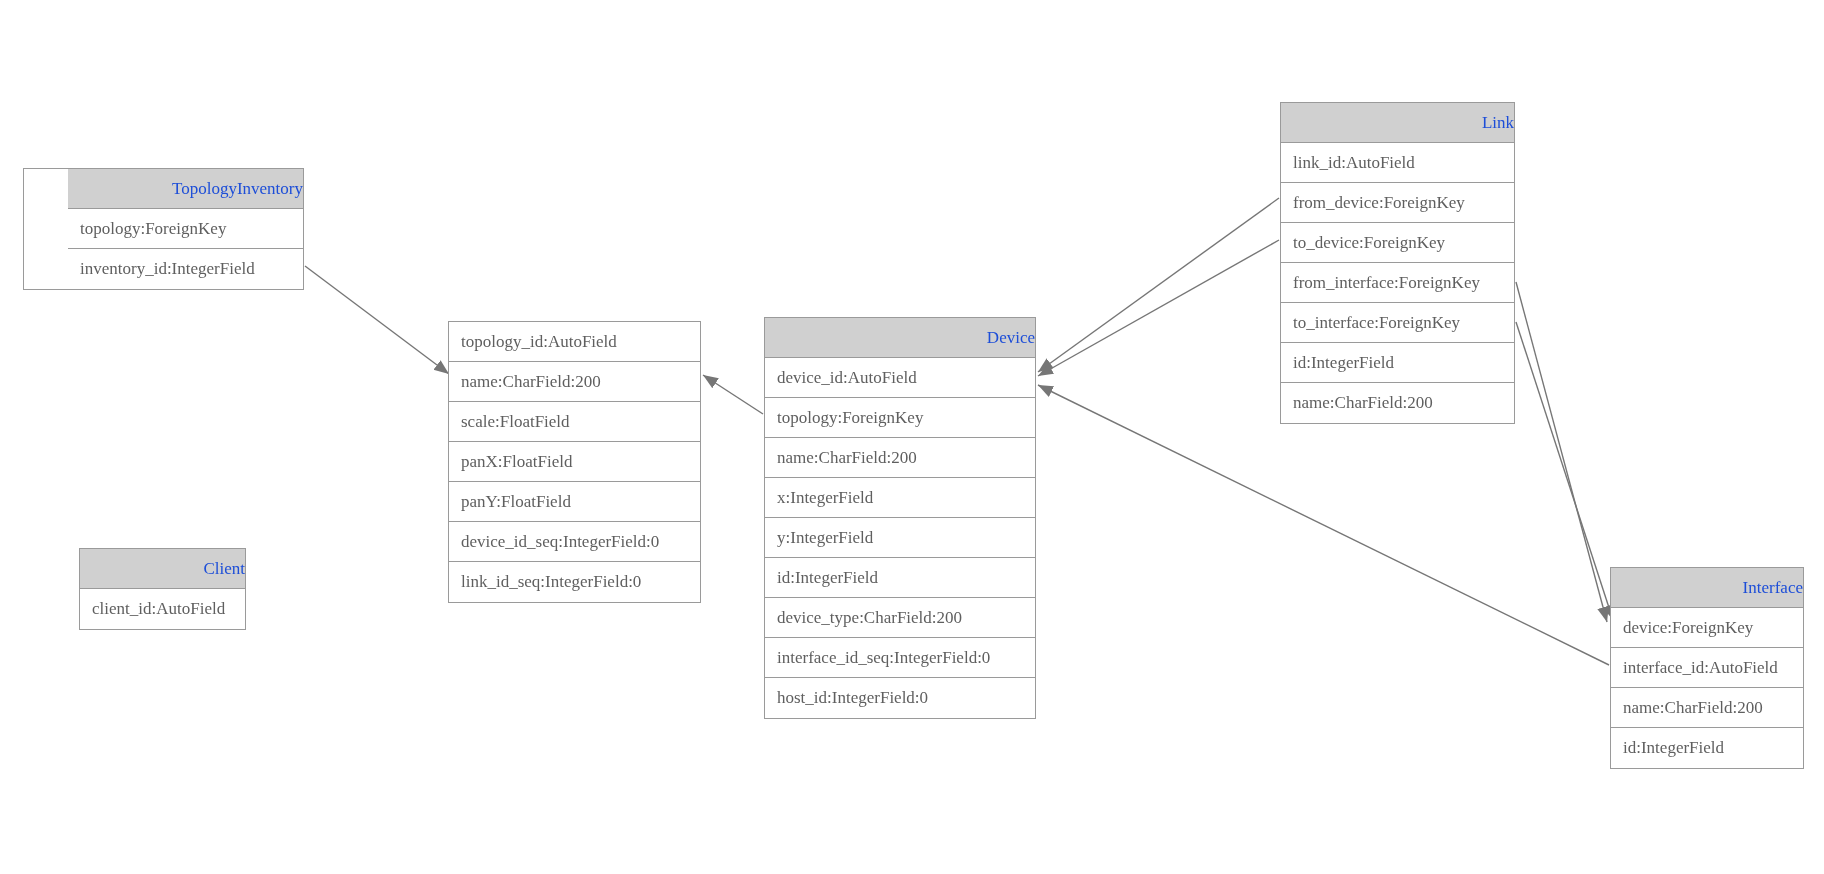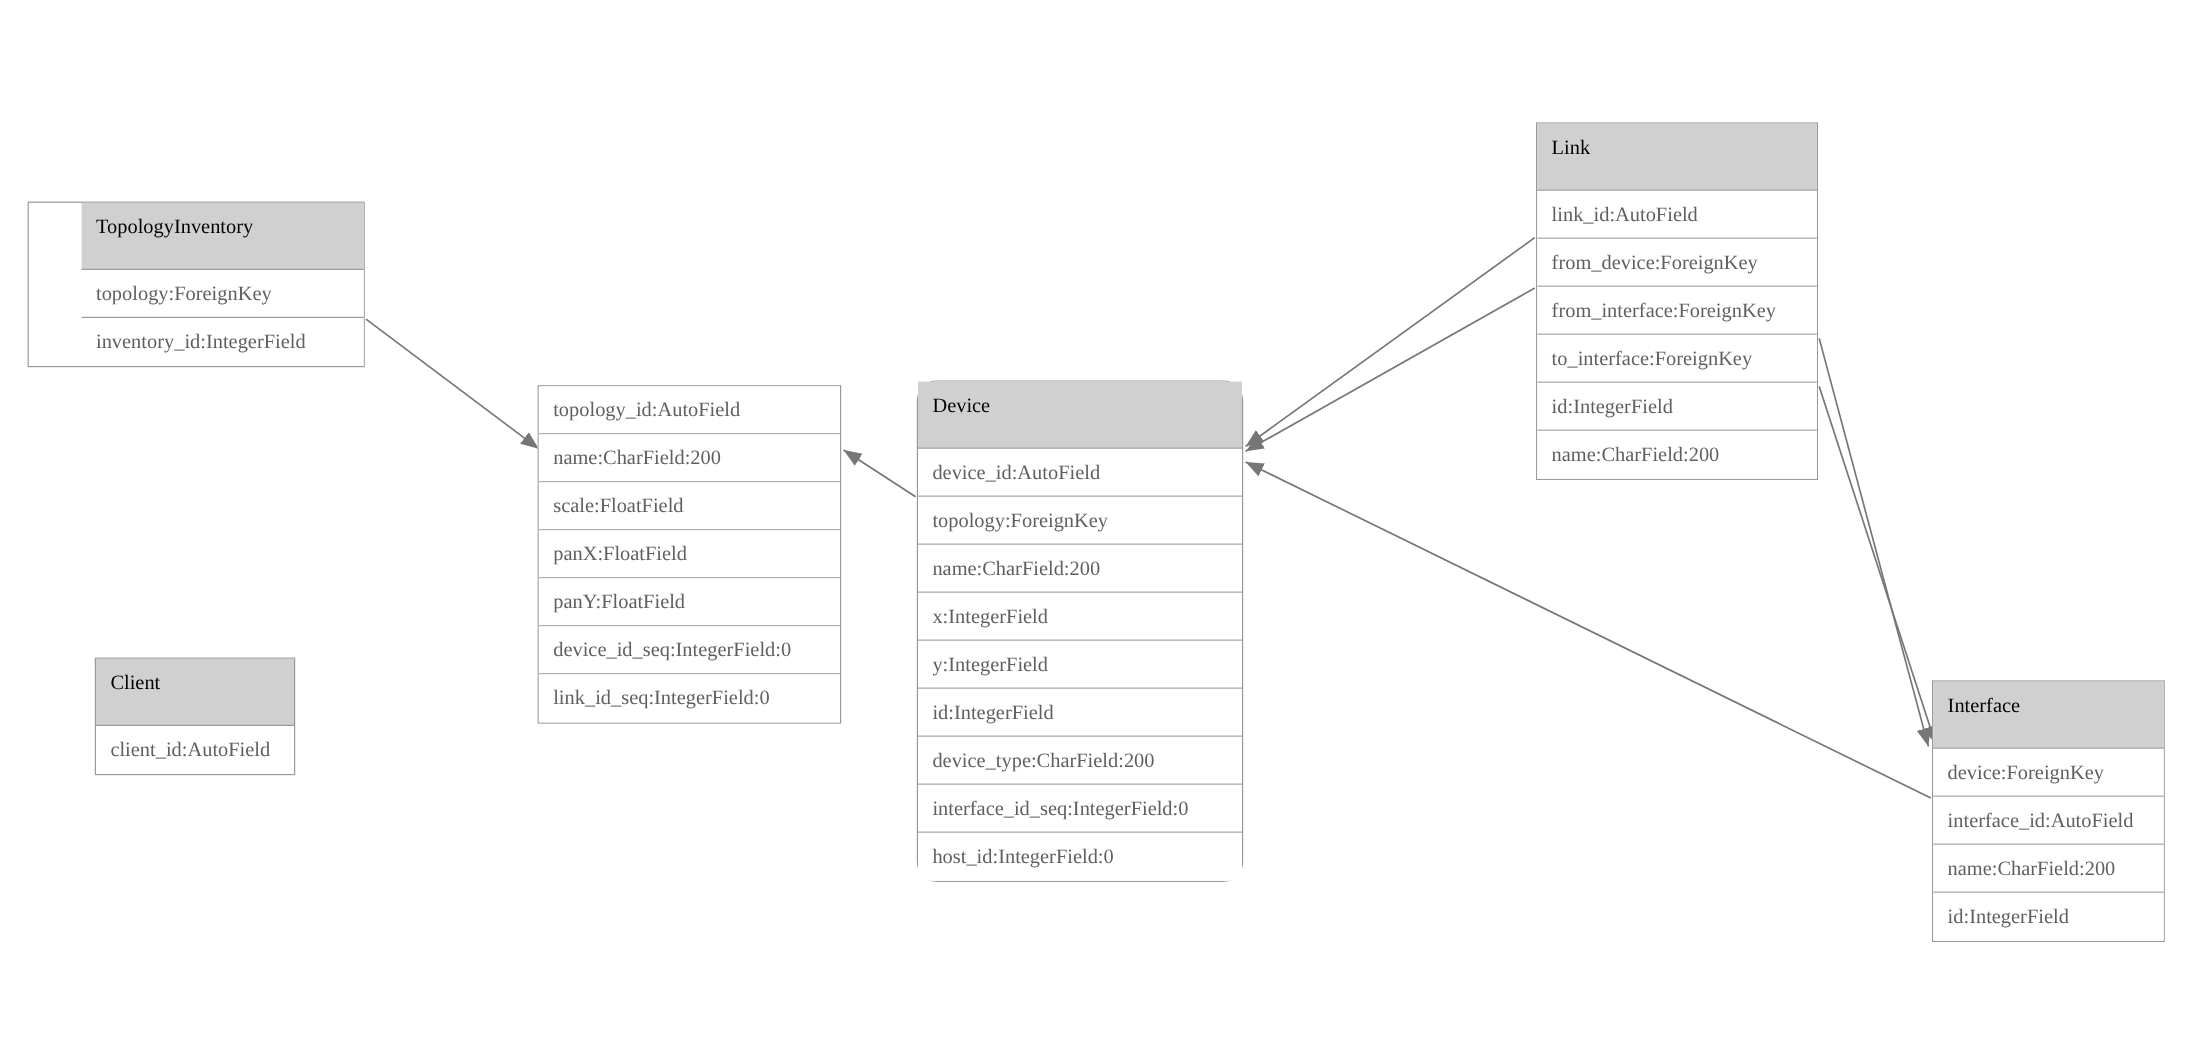--- a/index.html
+++ b/index.html
@@ -27,27 +27,28 @@
     position: absolute;
     box-sizing: border-box;
     border: 1px solid #9a9a9a;
     background: #ffffff;
     z-index: 2;
   }
   .entity-header {
     box-sizing: border-box;
     background: #d0d0d0;
     border-bottom: 1px solid #9a9a9a;
-    color: #000000;
+    color: #1d4ed8;
     font-size: 17px;
     line-height: 40px;
-    height: 56px;
+    height: 40px;
     padding: 0 0 0 12px;
     white-space: nowrap;
     overflow: hidden;
+    text-align: right;
   }
   .entity-field {
     box-sizing: border-box;
     border-bottom: 1px solid #9a9a9a;
     color: #5f5f5f;
     font-size: 17px;
     line-height: 40px;
     height: 40px;
     padding: 0 0 0 12px;
     white-space: nowrap;
@@ -99,37 +100,38 @@
   <div class="entity" style="left:448px; top:321px; width:253px;">
     <div class="entity-field">topology_id:AutoField</div>
     <div class="entity-field">name:CharField:200</div>
     <div class="entity-field">scale:FloatField</div>
     <div class="entity-field">panX:FloatField</div>
     <div class="entity-field">panY:FloatField</div>
     <div class="entity-field">device_id_seq:IntegerField:0</div>
     <div class="entity-field last">link_id_seq:IntegerField:0</div>
   </div>
 
-  <div class="entity" style="left:764px; top:317px; width:272px;border-radius:17px;">
+  <div class="entity" style="left:764px; top:317px; width:272px;">
     <div class="entity-header">Device</div>
     <div class="entity-field">device_id:AutoField</div>
     <div class="entity-field">topology:ForeignKey</div>
     <div class="entity-field">name:CharField:200</div>
     <div class="entity-field">x:IntegerField</div>
     <div class="entity-field">y:IntegerField</div>
     <div class="entity-field">id:IntegerField</div>
     <div class="entity-field">device_type:CharField:200</div>
     <div class="entity-field">interface_id_seq:IntegerField:0</div>
     <div class="entity-field last">host_id:IntegerField:0</div>
   </div>
 
   <div class="entity" style="left:1280px; top:102px; width:235px;">
     <div class="entity-header">Link</div>
     <div class="entity-field">link_id:AutoField</div>
     <div class="entity-field">from_device:ForeignKey</div>
+    <div class="entity-field">to_device:ForeignKey</div>
     <div class="entity-field">from_interface:ForeignKey</div>
     <div class="entity-field">to_interface:ForeignKey</div>
     <div class="entity-field">id:IntegerField</div>
     <div class="entity-field last">name:CharField:200</div>
   </div>
 
   <div class="entity" style="left:1610px; top:567px; width:194px;">
     <div class="entity-header">Interface</div>
     <div class="entity-field">device:ForeignKey</div>
     <div class="entity-field">interface_id:AutoField</div>

